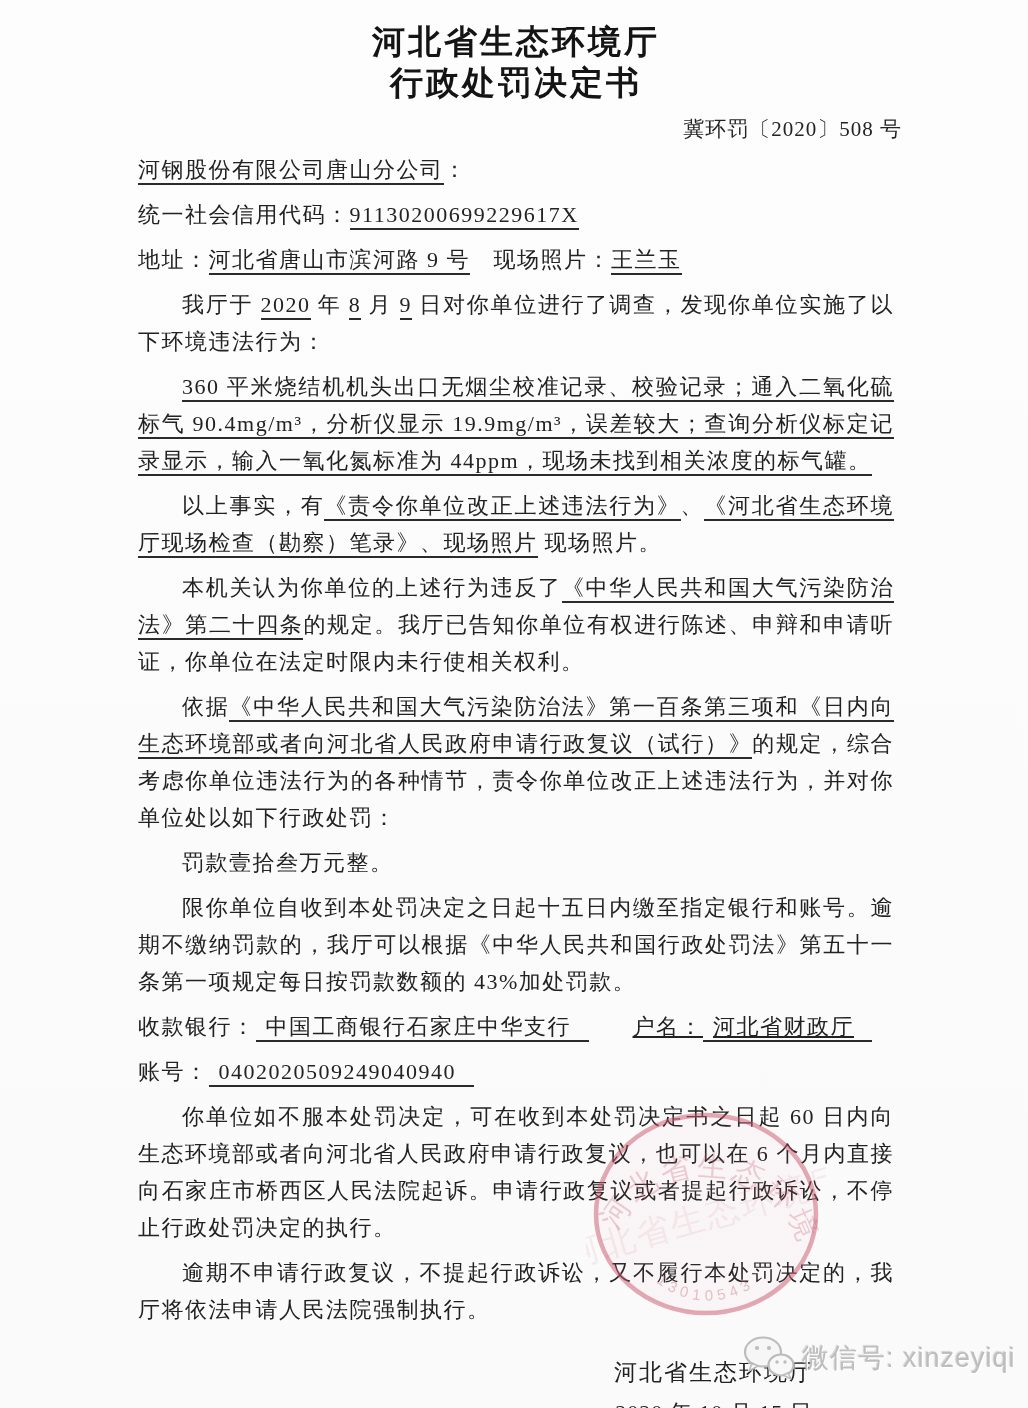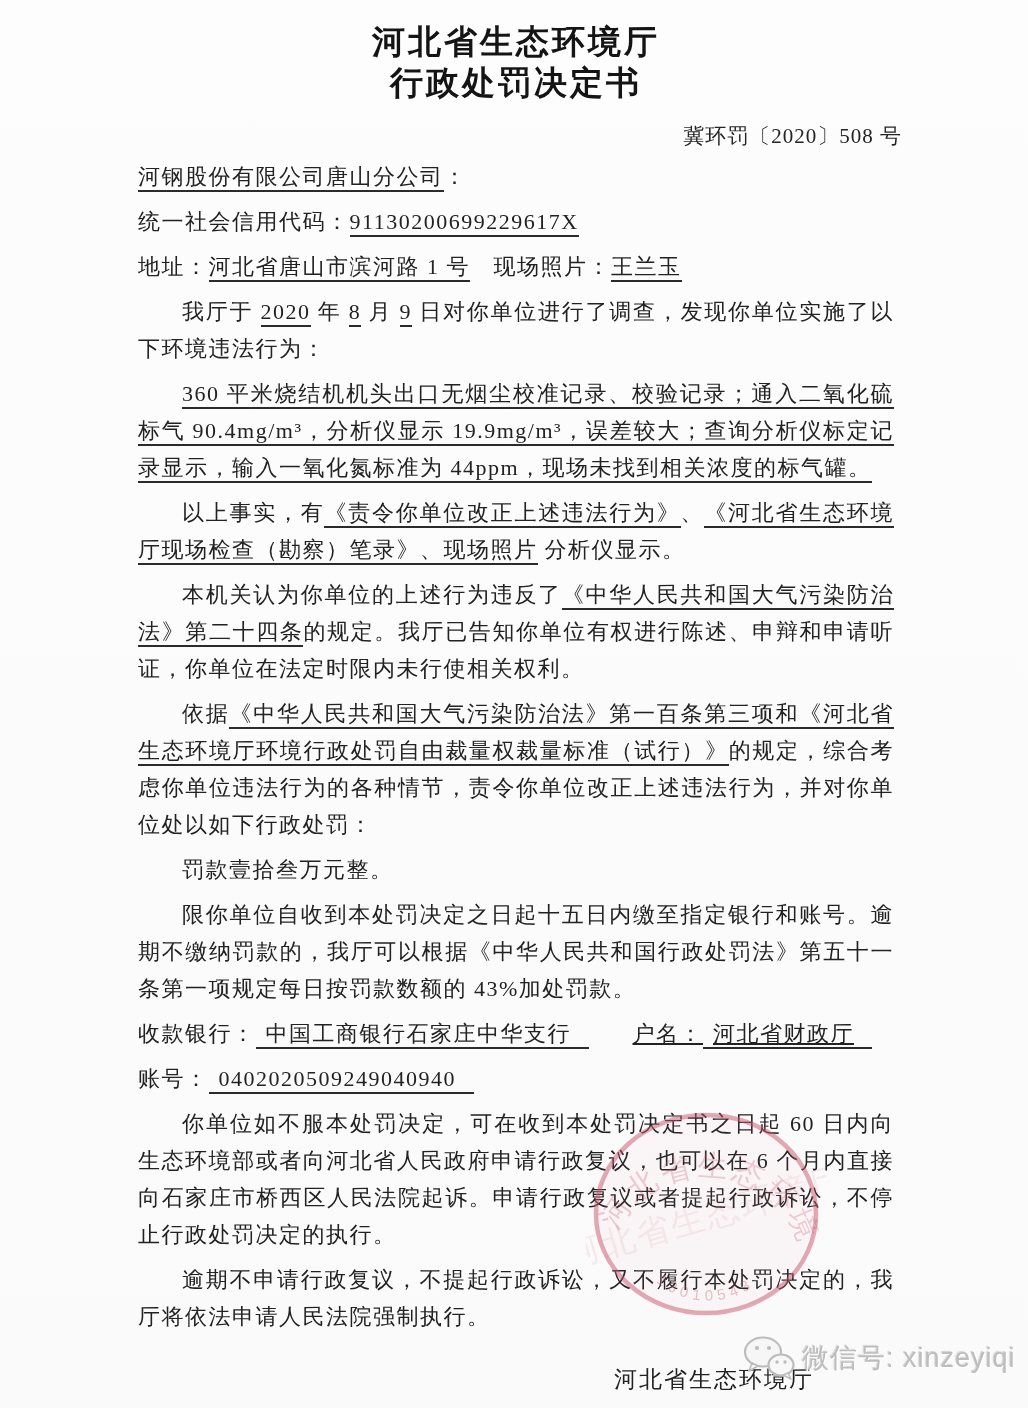--- a/index.html
+++ b/index.html
@@ -18,21 +18,21 @@
 
   .title-line {
     text-align: center;
     font-size: 33px;
     font-weight: bold;
     line-height: 41px;
     letter-spacing: 3px;
     color: #141414;
   }
   .doc-number {
-    margin-top: 19px;
+    margin-top: 12px;
     text-align: right;
     font-size: 21px;
     line-height: 26px;
     letter-spacing: 1px;
     color: #232323;
   }
 
   .line, p.para {
     margin: 8px;
     font-size: 22px;
@@ -97,32 +97,32 @@
     <div>
       <div class="title-line">河北省生态环境厅</div>
       <div class="title-line">行政处罚决定书</div>
     </div>
 
     <div class="doc-number">冀环罚〔2020〕508 号</div>
 
     <div class="recipient-block">
       <p class="line"><span class="u">河钢股份有限公司唐山分公司</span><span>：</span></p>
       <p class="line"><span>统一社会信用代码：</span><span class="u">91130200699229617X</span></p>
-      <p class="line"><span>地址：</span><span class="u">河北省唐山市滨河路 1 号</span><span>　现场照片：</span><span class="u">王兰玉</span></p>
+      <p class="line"><span>地址：</span><span class="u">河北省唐山市滨河路 9 号</span><span>　现场照片：</span><span class="u">王兰玉</span></p>
     </div>
 
     <p class="para indent"><span>我厅于 </span><span class="u">2020</span><span> 年 </span><span class="u">8</span><span> 月 </span><span class="u">9</span><span> 日对你单位进行了调查，发现你单位实施了以下环境违法行为：</span></p>
 
     <p class="para indent"><span class="u">360 平米烧结机机头出口无烟尘校准记录、校验记录；通入二氧化硫标气 90.4mg/m³，分析仪显示 19.9mg/m³，误差较大；查询分析仪标定记录显示，输入一氧化氮标准为 44ppm，现场未找到相关浓度的标气罐。</span></p>
 
-    <p class="para indent"><span>以上事实，有</span><span class="u">《责令你单位改正上述违法行为》</span><span>、</span><span class="u">《河北省生态环境厅现场检查（勘察）笔录》、现场照片</span><span> 分析仪显示。</span></p>
+    <p class="para indent"><span>以上事实，有</span><span class="u">《责令你单位改正上述违法行为》</span><span>、</span><span class="u">《河北省生态环境厅现场检查（勘察）笔录》、现场照片</span><span> 现场照片。</span></p>
 
     <p class="para indent"><span>本机关认为你单位的上述行为违反了</span><span class="u">《中华人民共和国大气污染防治法》第二十四条</span><span>的规定。我厅已告知你单位有权进行陈述、申辩和申请听证，你单位在法定时限内未行使相关权利。</span></p>
 
-    <p class="para indent"><span>依据</span><span class="u">《中华人民共和国大气污染防治法》第一百条第三项和《河北省生态环境厅环境行政处罚自由裁量权裁量标准（试行）》</span><span>的规定，综合考虑你单位违法行为的各种情节，责令你单位改正上述违法行为，并对你单位处以如下行政处罚：</span></p>
+    <p class="para indent"><span>依据</span><span class="u">《中华人民共和国大气污染防治法》第一百条第三项和《日内向生态环境部或者向河北省人民政府申请行政复议（试行）》</span><span>的规定，综合考虑你单位违法行为的各种情节，责令你单位改正上述违法行为，并对你单位处以如下行政处罚：</span></p>
 
     <p class="para indent">罚款壹拾叁万元整。</p>
 
     <p class="para indent">限你单位自收到本处罚决定之日起十五日内缴至指定银行和账号。逾期不缴纳罚款的，我厅可以根据《中华人民共和国行政处罚法》第五十一条第一项规定每日按罚款数额的 43%加处罚款。</p>
 
     <p class="line bank-line">
         <span><span>收款银行：</span><span class="u pad">中国工商银行石家庄中华支行</span></span>
         <span class="bank-right"><span>户名：</span><span class="u pad">河北省财政厅</span></span>
       </p>
 

